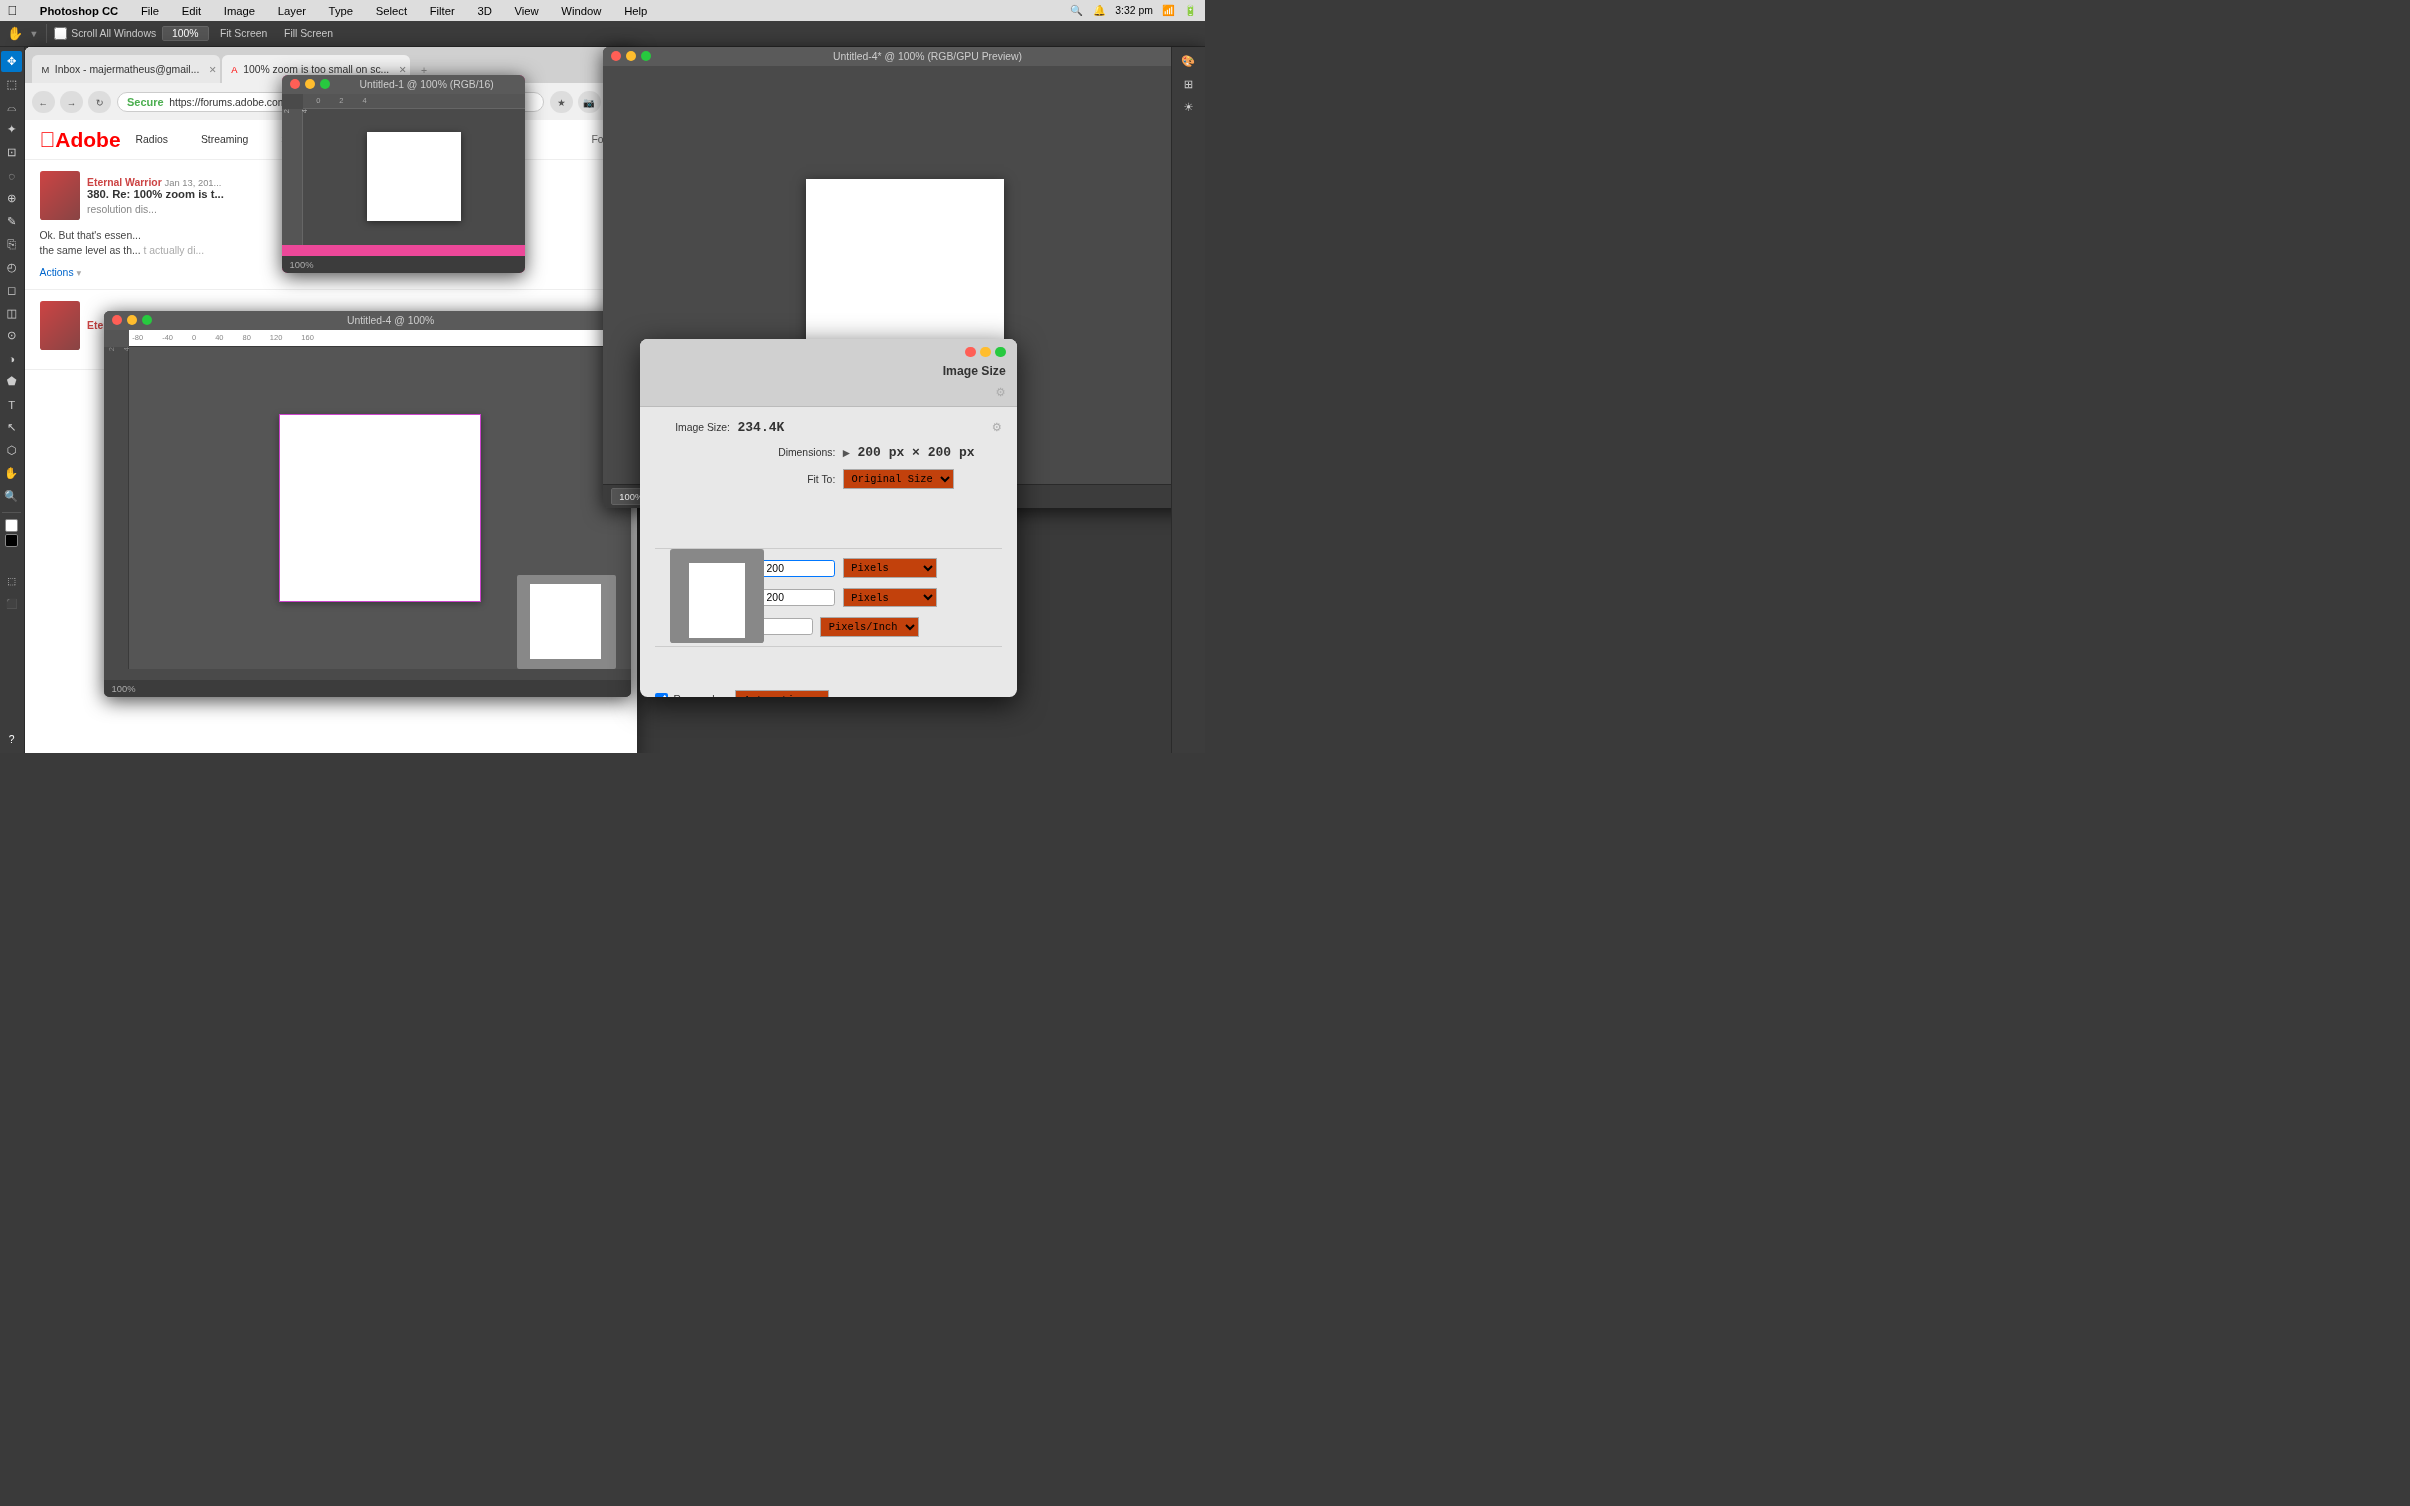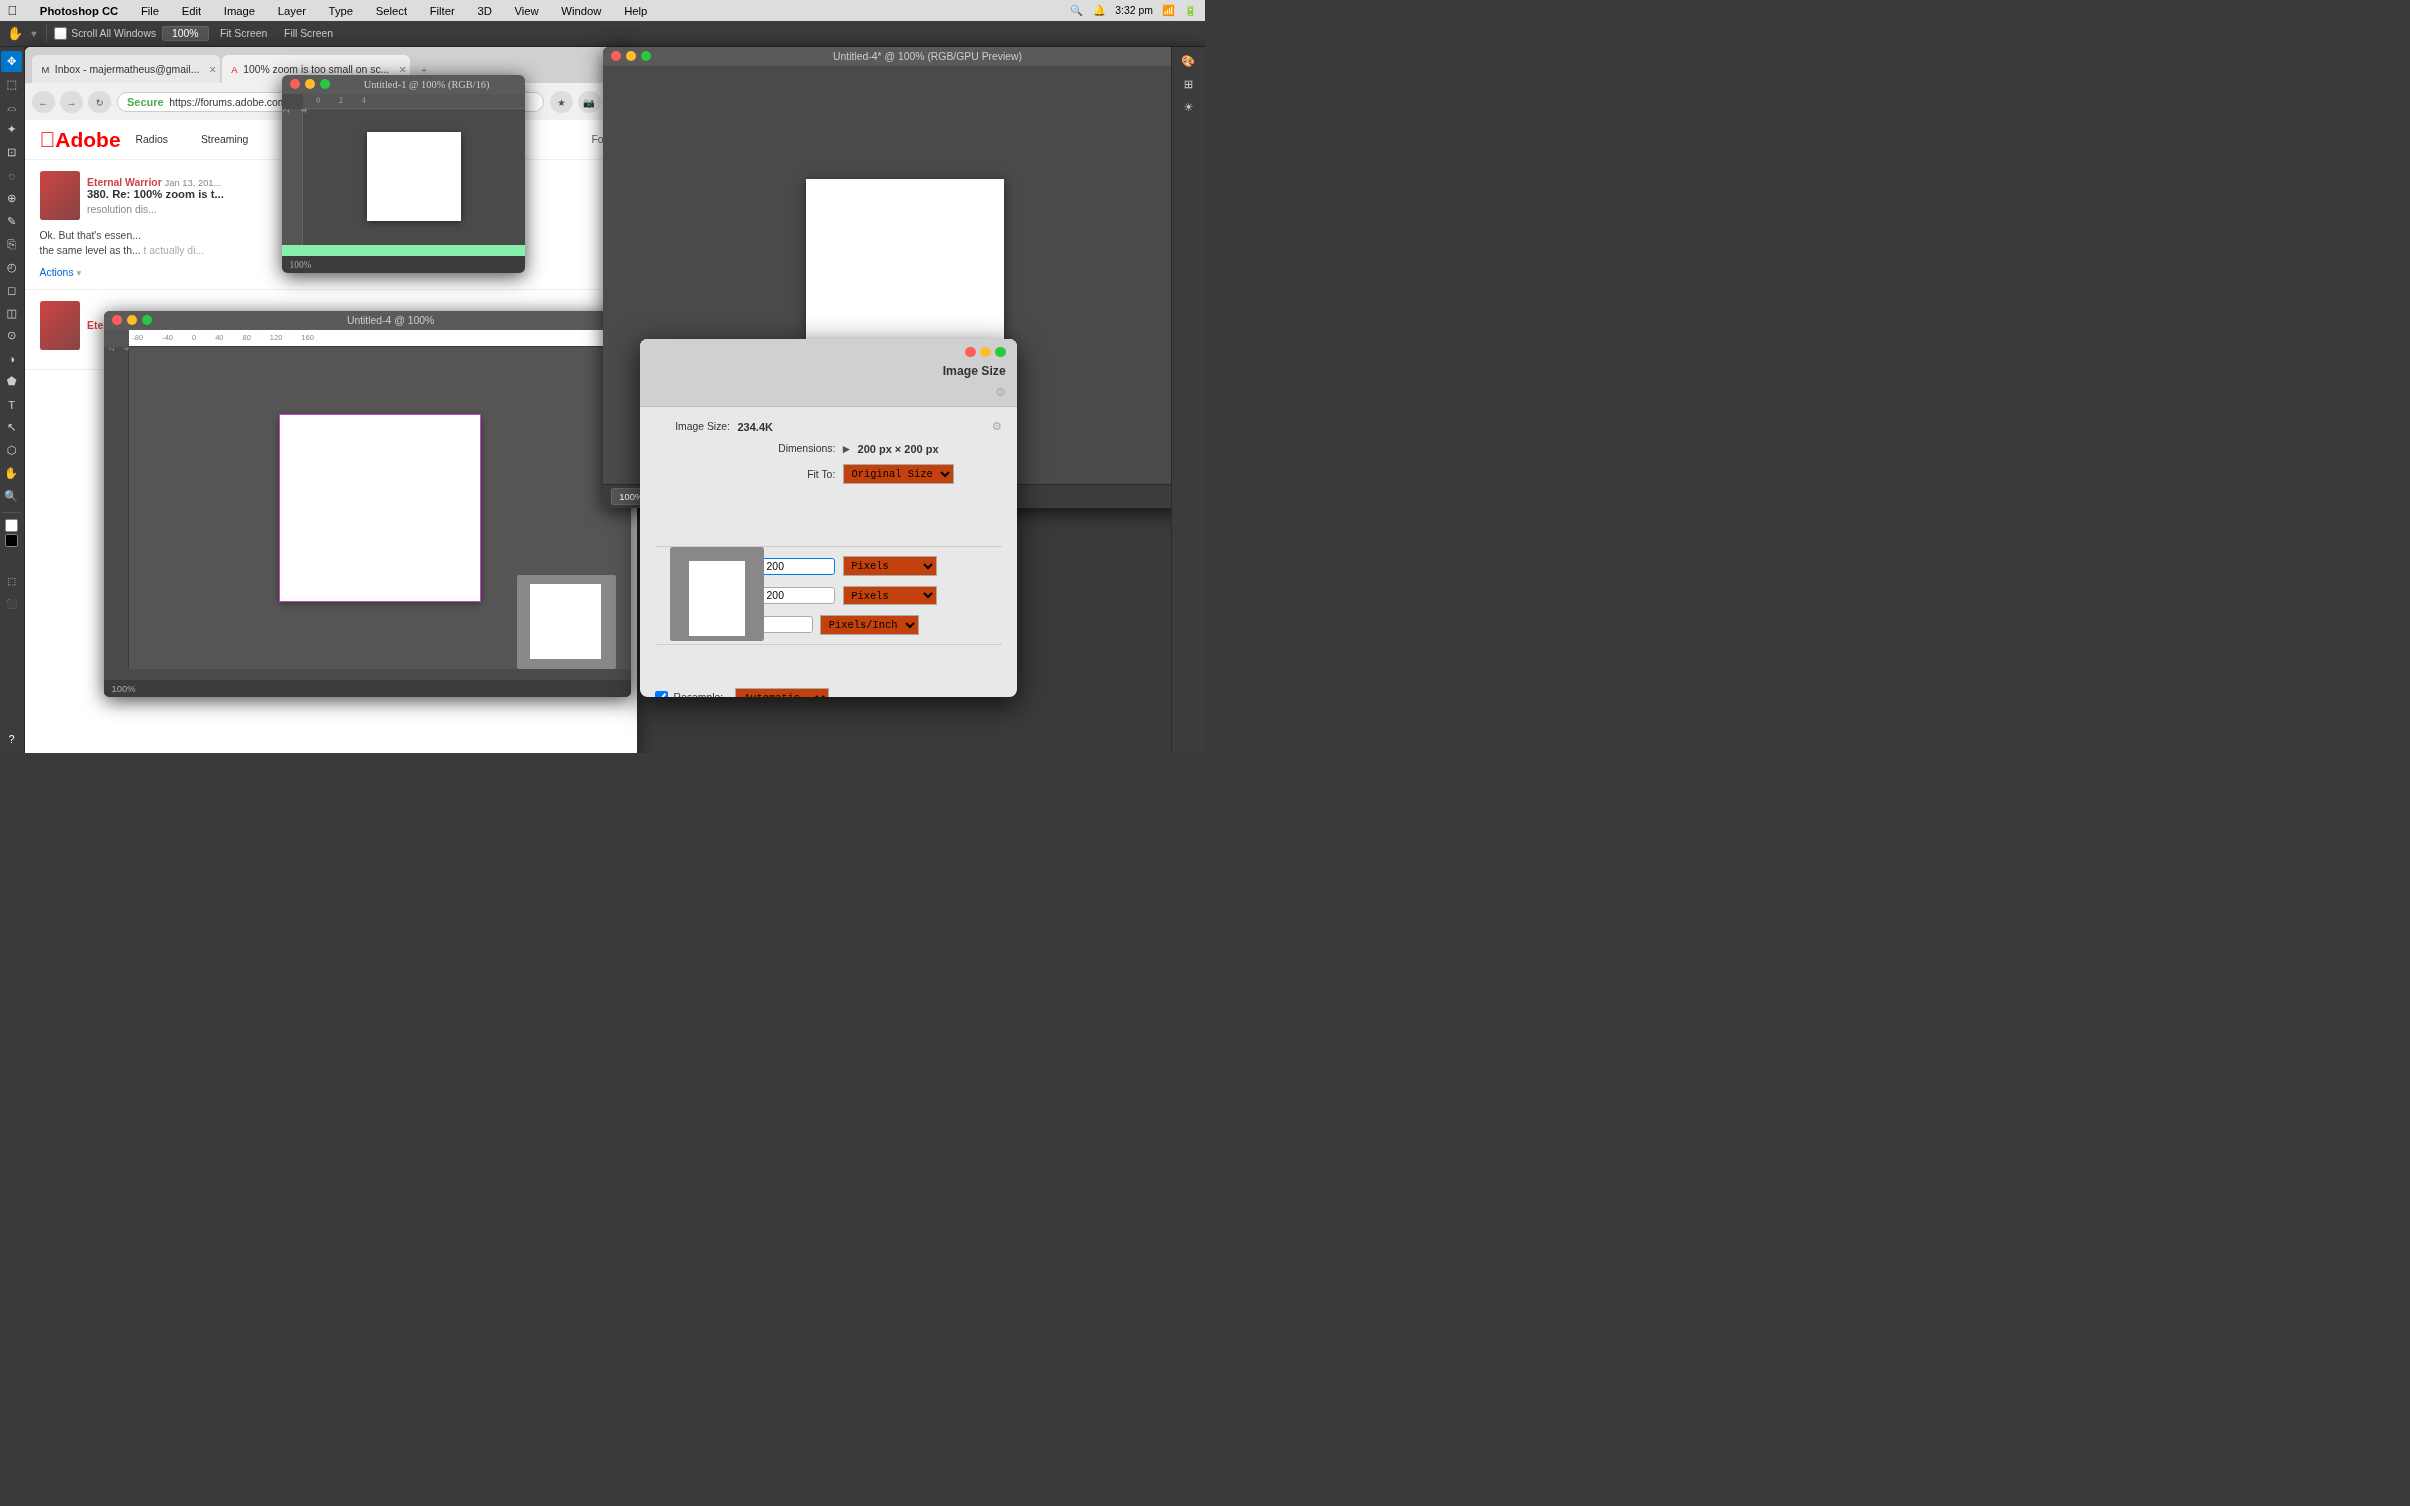--- a/index.html
+++ b/index.html
@@ -271,26 +271,25 @@
     .post-truncated { color: #aaa; }
     .actions-link { color: #0066cc; font-size: 10.4px; cursor: pointer; }
 
     
     .ps-window-small {
       position: absolute;
       left: 282px;
       top: 28px;
       width: 243px;
       height: 198px;
-      background: #86efac;
+      background: #ec4899;
       border-radius: 5.6px;
       box-shadow: 0 3.8px 19px rgba(0,0,0,0.7);
       z-index: 20;
       overflow: hidden;
-      font-family: Liberation Serif, serif;
     }
     .ps-window-titlebar {
       display: flex;
       align-items: center;
       padding: 3.8px 7.5px;
       background: #5a5a5a;
       gap: 5.6px;
     }
     .traffic-light {
       display: flex;
@@ -532,23 +531,24 @@
       margin-bottom: 9.4px;
       gap: 7.5px;
     }
     .dialog-label {
       font-size: 10.4px;
       color: #333;
       min-width: 75px;
       text-align: right;
     }
     .dialog-value {
-      font-size: 11px;
+      font-size: 13px;
       color: #333;
       font-weight: 600;
+      font-family: Liberation Mono, monospace;
     }
     .dialog-input {
       background: #fff;
       border: 1.9px solid #0077ff;
       border-radius: 2.8px;
       padding: 1.9px 5.6px;
       font-size: 10.4px;
       color: #000;
       width: 75px;
     }

